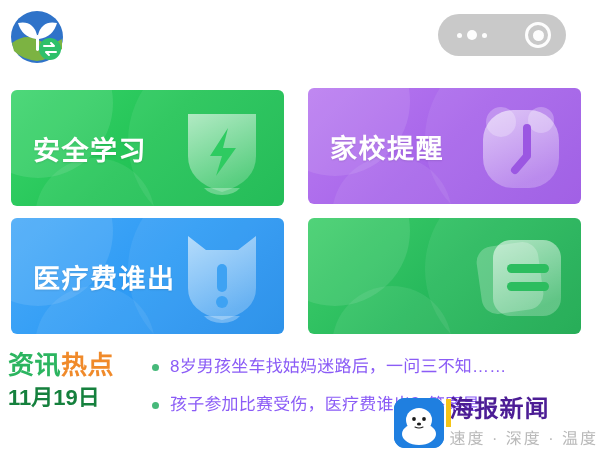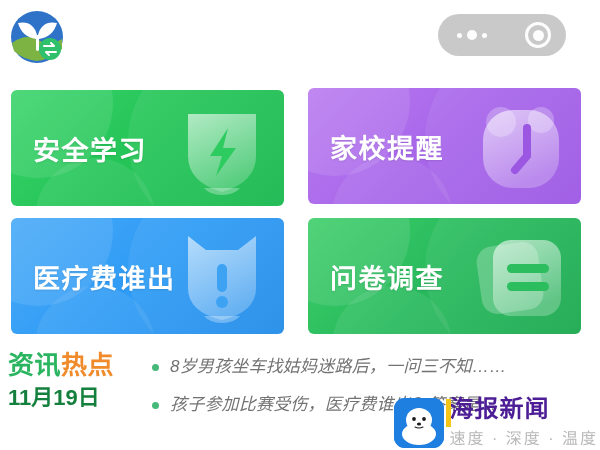--- a/index.html
+++ b/index.html
@@ -186,25 +186,24 @@
     width: 7px;
     height: 7px;
     border-radius: 50%;
     background: #46b97a;
     margin-top: 9px;
     margin-right: 11px;
     flex: none;
   }
   .news-text {
     font-size: 17px;
-    color: #737373;
+    color: #8b5cf6;
     line-height: 1.4;
     white-space: nowrap;
     letter-spacing: 0.2px;
-    font-style: italic;
   }
 
   
   .watermark {
     position: absolute;
     right: 2px;
     bottom: 0px;
     height: 54px;
     display: flex;
     align-items: center;
@@ -349,21 +348,20 @@
             <stop offset="0%" stop-color="#ffffff" stop-opacity="0.60"></stop>
             <stop offset="100%" stop-color="#ffffff" stop-opacity="0.25"></stop>
           </linearGradient>
         </defs>
         <rect x="8" y="18" width="62" height="68" rx="16" fill="#ffffff" opacity="0.24" transform="rotate(-8 39 52)"></rect>
         <rect x="22" y="14" width="68" height="76" rx="18" fill="url(#sug1)"></rect>
         <rect x="36" y="38" width="42" height="9" rx="4.5" fill="#2cbd5f"></rect>
         <rect x="36" y="56" width="42" height="9" rx="4.5" fill="#2cbd5f"></rect>
       </svg>
     </div>
-    <div class="card-label">问卷调查</div>
   </div>
 
 </div>
 
 <div class="news">
 
   <div class="news-head">
     <div class="news-title">
       <span class="seg-a">资讯</span><span class="seg-b">热点</span>
     </div>

